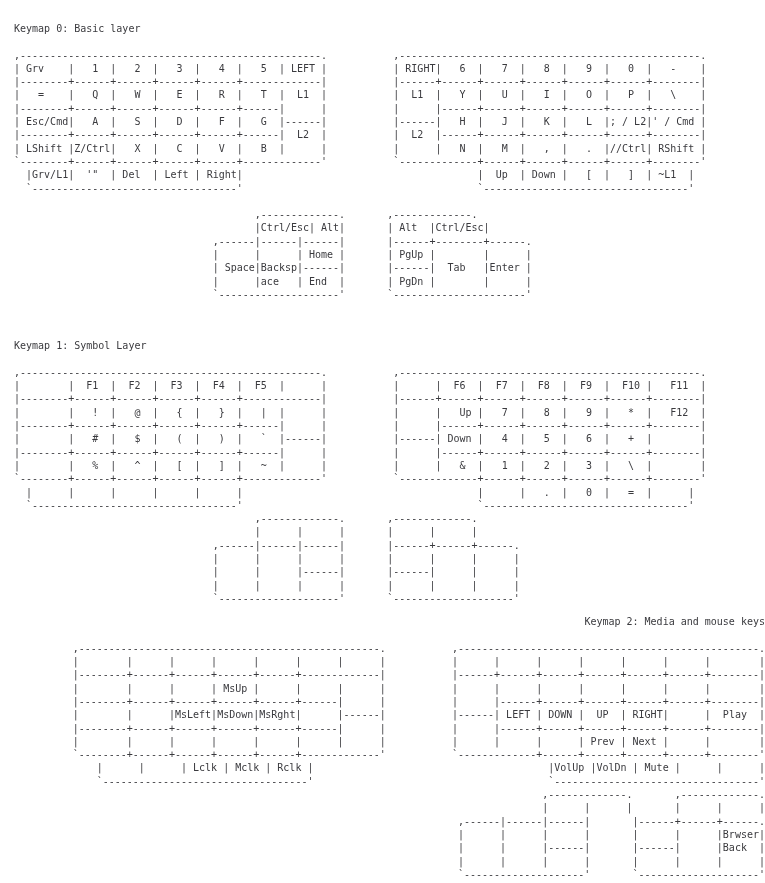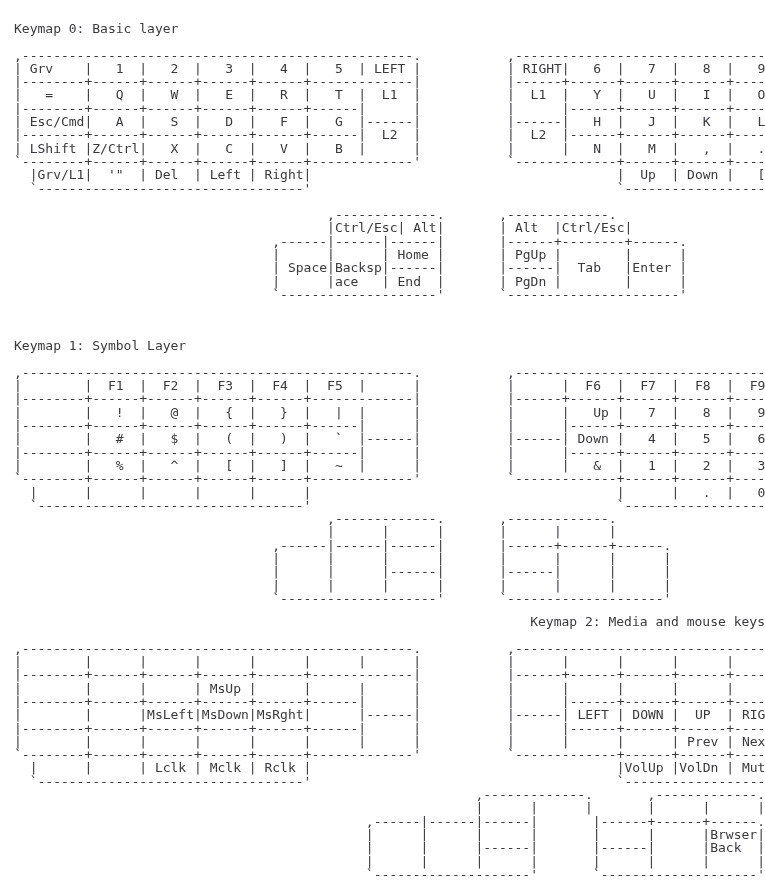--- a/index.html
+++ b/index.html
@@ -9,21 +9,21 @@
   }
   body {
     width: 765px;
     height: 883px;
     overflow: hidden;
   }
   .doc {
     box-sizing: border-box;
     padding: 22px 0 0 14px;
     font-family: "DejaVu Sans Mono", "Liberation Mono", monospace;
-    font-size: 13px;
+    font-size: 10px;
     line-height: 13.3px;
     color: #3a3a3e;
   }
   .keymap-title {
     margin: 0;
     padding: 0;
     font-family: inherit;
     font-size: inherit;
     line-height: inherit;
     font-weight: normal;

